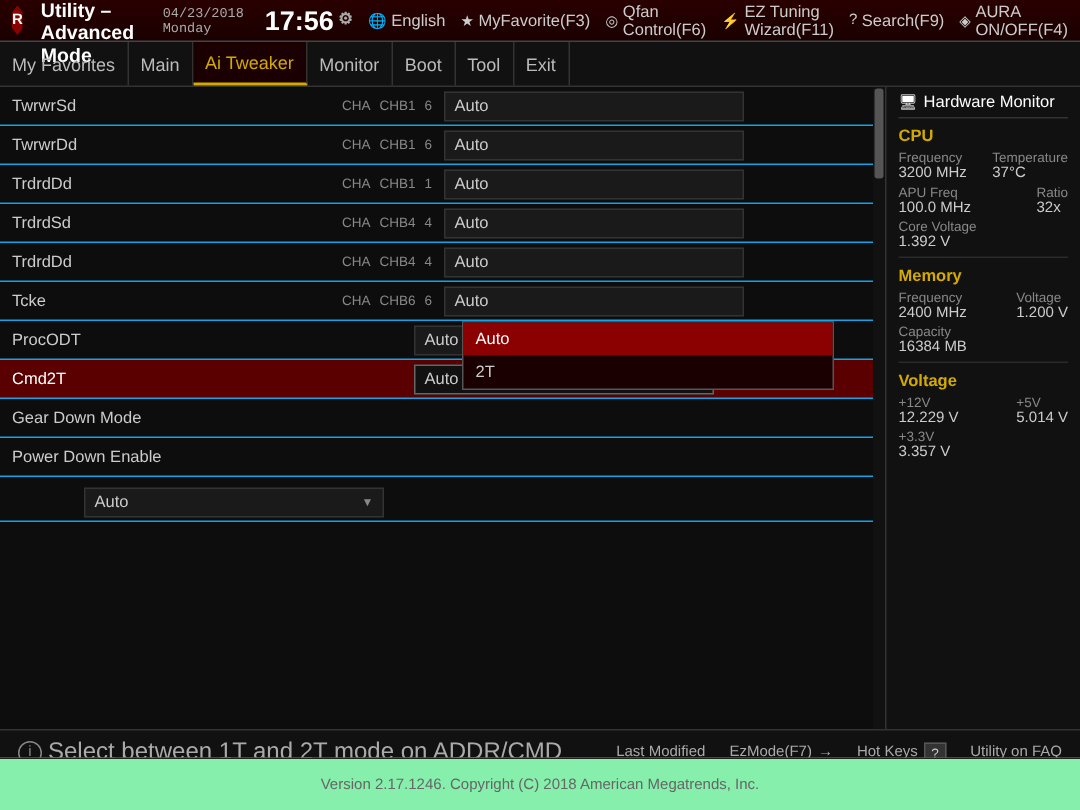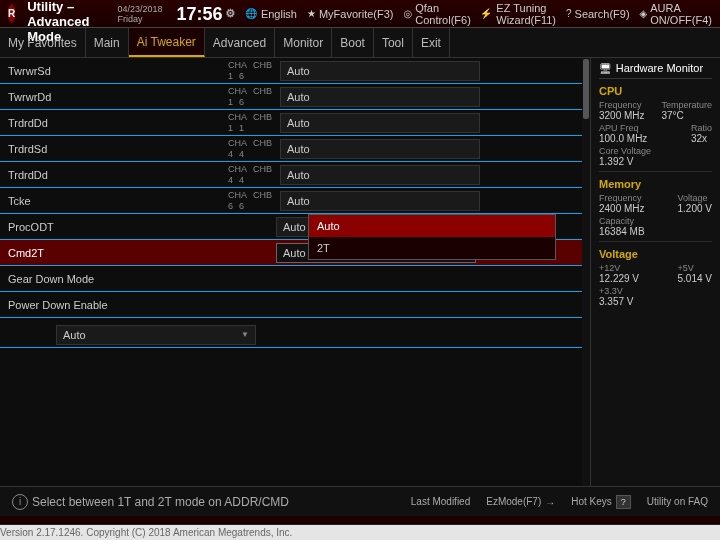--- a/index.html
+++ b/index.html
@@ -28,20 +28,21 @@
       color: #fff;
       font-size: 13px;
       font-weight: bold;
     }
     .header-datetime {
       display: flex;
       flex-direction: column;
       font-size: 9px;
       color: #aaa;
       margin-right: 4px;
+      font-family: Liberation Mono, monospace;
     }
     .header-time {
       font-size: 18px;
       color: #fff;
       font-weight: bold;
       line-height: 1;
       display: flex;
       align-items: center;
       gap: 3px;
     }
@@ -117,21 +118,21 @@
       flex: 0 0 220px;
       color: #ccc;
       font-size: 11px;
     }
     .row-label.highlighted-text {
       color: #fff;
     }
 
     .cha-chb {
       display: flex;
-      flex-direction: column;
+      flex-direction: row;
       font-size: 9px;
       color: #888;
       margin-right: 8px;
       flex: 0 0 40px;
       line-height: 1.2;
     }
     .cha-chb span { display: flex; gap: 6px; }
 
     .row-value {
       flex: 1;
@@ -255,21 +256,21 @@
       border: 1px solid #888;
       border-radius: 50%;
       display: flex;
       align-items: center;
       justify-content: center;
       font-size: 10px;
       color: #888;
     }
     .status-text {
       color: #aaa;
-      font-size: 12px;
+      font-size: 16px;
     }
     .status-actions {
       display: flex;
       gap: 16px;
       margin-left: auto;
     }
     .status-action {
       color: #aaa;
       font-size: 10px;
       cursor: pointer;
@@ -280,24 +281,25 @@
     .key-badge {
       background: #333;
       border: 1px solid #555;
       padding: 1px 4px;
       font-size: 9px;
       color: #ccc;
     }
 
     
     .footer {
-      background: #e5e5e5;
-      height: 16px;
-      display: flex;
-      align-items: center;
+      background: #86efac;
+      height: 35px;
+      display: flex;
+      align-items: center;
+      justify-content: center;
       font-size: 10px;
       color: #666;
       border-top: 1px solid #222;
       position: absolute;
       bottom: 0;
       left: 0;
       right: 0;
     }
 
     
@@ -316,21 +318,21 @@
   </style>
 </head>
 <body>
 
 <div class="header-bar">
   <div class="rog-icon">R</div>
   <span class="header-title">UEFI BIOS Utility – Advanced Mode</span>
   <div class="header-tools">
     <div class="header-datetime">
       <span>04/23/2018</span>
-      <span>Friday</span>
+      <span>Monday</span>
     </div>
     <div class="header-time">
       <span>17:56</span>
       <span style="font-size:11px;color:#aaa">⚙</span>
     </div>
     <div class="header-tool-item">
       <span style="font-size:10px">🌐</span>
       <span>English</span>
     </div>
     <div class="header-tool-item">
@@ -353,21 +355,20 @@
       <span style="font-size:10px">◈</span>
       <span>AURA ON/OFF(F4)</span>
     </div>
   </div>
 </div>
 
 <div class="nav-bar">
   <div class="nav-tab">My Favorites</div>
   <div class="nav-tab">Main</div>
   <div class="nav-tab active">Ai Tweaker</div>
-  <div class="nav-tab">Advanced</div>
   <div class="nav-tab">Monitor</div>
   <div class="nav-tab">Boot</div>
   <div class="nav-tab">Tool</div>
   <div class="nav-tab">Exit</div>
 </div>
 
 <div class="main-content">
 
   <div class="settings-panel" style="position:relative;">
 

